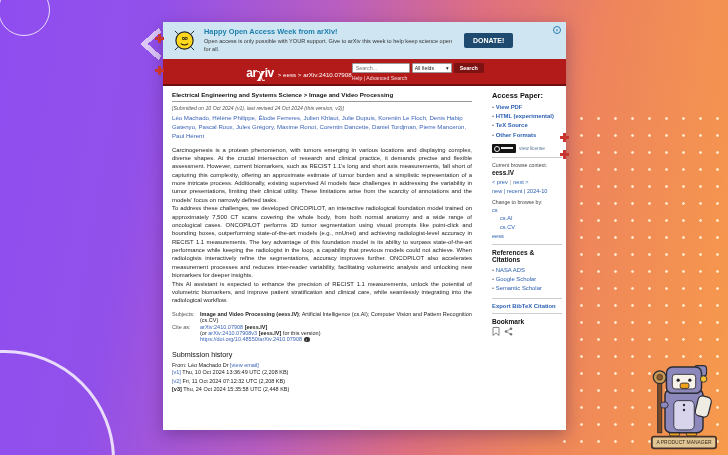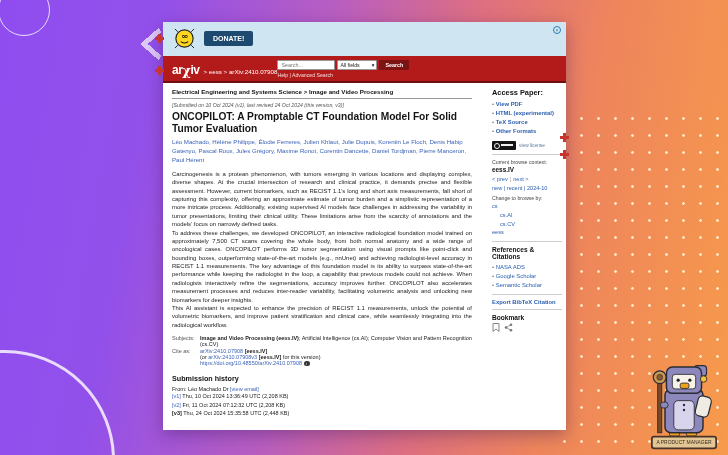--- a/index.html
+++ b/index.html
@@ -29,21 +29,21 @@
     background:#fff; box-shadow:0 5px 16px rgba(40,15,80,.35);
     display:flex; flex-direction:column; overflow:hidden; z-index:2;
   }
   
   .banner { position:relative; background:#cfe6f2; padding:5px 8px 6px 10px; display:flex; gap:8px; align-items:center; flex:0 0 auto; }
   .banner-title { font-size:7.4px; font-weight:bold; color:#1d7fae; }
   .banner-body { font-size:5.6px; color:#333; line-height:1.35; max-width:252px; margin-top:2px; }
   .donate-btn { background:#1d4a6e; color:#fff; font-size:7px; font-weight:bold; padding:4px 9px; border-radius:2px; border:none; margin-right:16px; cursor:pointer; }
   .banner-close { position:absolute; top:4px; right:5px; width:8px; height:8px; border:1px solid #2e7cb0; border-radius:50%; color:#2e7cb0; font-size:5px; line-height:6px; text-align:center; cursor:pointer; }
   
-  .masthead { background:#b31b1b; color:#fff; padding:4px 8px 3px 9px; display:flex; justify-content:flex-start; align-items:flex-start; border-bottom:2px solid #6e0f0f; flex:0 0 auto; }
+  .masthead { background:#b31b1b; color:#fff; padding:4px 8px 3px 9px; display:flex; justify-content:center; align-items:flex-start; border-bottom:2px solid #6e0f0f; flex:0 0 auto; }
   .logo-row { display:flex; align-items:baseline; margin-top:2px; }
   .arxiv-logo { font-size:12px; font-weight:bold; letter-spacing:-0.5px; }
   .arxiv-logo .chi { display:inline-block; font-family:"DejaVu Serif", serif; font-size:13px; transform:translateY(1px); }
   .crumb { font-size:6.2px; margin-left:4px; }
   .search-area { display:flex; flex-direction:column; align-items:flex-start; }
   .search-row { display:flex; align-items:stretch; gap:2px; }
   .search-input { width:58px; height:10px; font-size:5.4px; padding:1px 3px; border:1px solid #999; border-radius:1px; font-family:"Liberation Sans", sans-serif; }
   .field-select { width:40px; height:10px; background:#fff; color:#222; font-size:5.2px; border:1px solid #999; border-radius:1px; display:flex; align-items:center; justify-content:space-between; padding:0 2px; cursor:pointer; }
   .search-btn { height:10px; background:#7d1212; color:#fff; border:none; font-size:5.4px; font-weight:bold; padding:0 6px; border-radius:1px; cursor:pointer; }
   .help-row { font-size:5.2px; color:#f3dcdc; margin-top:2px; }
@@ -55,21 +55,21 @@
   .subject-bar { font-size:6.2px; font-weight:bold; color:#111; padding:3px 0; border-bottom:1px solid #9a9a9a; }
   .submitted { font-size:5.2px; font-style:italic; color:#555; margin-top:3px; }
   .paper-title { font-size:10.2px; font-weight:bold; color:#141414; line-height:1.2; margin-top:3px; }
   .authors { font-size:6.1px; color:#3a63b8; line-height:1.45; margin-top:3px; }
   .abstract { margin-top:5px; font-size:5.9px; color:#1c1c1c; line-height:1.42; text-align:justify; }
   .meta { margin-top:6px; font-size:5.5px; display:grid; grid-template-columns:28px 1fr; row-gap:1px; color:#222; }
   .meta-label { color:#555; }
   .blue-link { color:#3a63b8; cursor:pointer; }
   .bold { font-weight:bold; }
   .info-dot { display:inline-block; width:5.5px; height:5.5px; background:#333; border-radius:50%; color:#fff; font-size:4px; line-height:5.5px; text-align:center; vertical-align:middle; margin-left:2px; cursor:pointer; }
-  .hist-heading { font-size:7.2px; font-weight:bold; color:#111; margin-top:8px; }
+  .hist-heading { font-size:7.2px; font-weight:normal; color:#111; margin-top:8px; }
   .from-line { font-size:5.5px; margin-top:3px; color:#222; }
   .version-line { font-size:5.5px; line-height:1.55; color:#222; }
   
   .side-heading { font-size:7.4px; font-weight:bold; color:#111; }
   .side-sub-heading { font-size:6.6px; font-weight:bold; color:#111; }
   .side-list { margin:3px 0 4px; }
   .side-list li { list-style:none; font-size:5.9px; font-weight:bold; color:#2b5fb0; line-height:1.55; cursor:pointer; }
   .side-list li::before { content:"• "; color:#777; font-weight:normal; }
   .side-list.normal li { font-weight:normal; }
   .license-row { display:flex; align-items:center; gap:3px; margin:2px 0 3px; }
@@ -132,20 +132,24 @@
     <div class="banner">
       <svg width="23" height="23" viewBox="0 0 24 24">
         <line x1="2" y1="2" x2="5" y2="5" stroke="#222" stroke-width="1"></line>
         <line x1="22" y1="2" x2="19" y2="5" stroke="#222" stroke-width="1"></line>
         <line x1="2" y1="22" x2="5" y2="19" stroke="#222" stroke-width="1"></line>
         <line x1="22" y1="22" x2="19" y2="19" stroke="#222" stroke-width="1"></line>
         <circle cx="12" cy="12" r="9" fill="#ffd71f" stroke="#222" stroke-width="1.2"></circle>
         <text x="12" y="12.5" font-size="9" font-weight="bold" text-anchor="middle" fill="#111" font-family="DejaVu Sans, sans-serif">∞</text>
         <path d="M8.5 15.5 Q12 18 15.5 15.5" fill="none" stroke="#111" stroke-width="1.1" stroke-linecap="round"></path>
       </svg>
+      <div class="banner-text">
+        <div class="banner-title">Happy Open Access Week from arXiv!</div>
+        <div class="banner-body">Open access is only possible with YOUR support. Give to arXiv this week to help keep science open for all.</div>
+      </div>
       <button class="donate-btn">DONATE!</button>
       <span class="banner-close">×</span>
     </div>
 
     <div class="masthead">
       <div class="logo-row">
         <span class="arxiv-logo"><span>ar</span><span class="chi">χ</span><span>iv</span></span>
         <span class="crumb">&gt; eess &gt; arXiv:2410.07908</span>
       </div>
       <div class="search-area">
@@ -159,21 +163,20 @@
         </div>
         <div class="help-row">Help | Advanced Search</div>
       </div>
     </div>
 
     <div class="content">
 
       <div class="main-col">
         <div class="subject-bar">Electrical Engineering and Systems Science &gt; Image and Video Processing</div>
         <div class="submitted">[Submitted on 10 Oct 2024 (v1), last revised 24 Oct 2024 (this version, v3)]</div>
-        <h1 class="paper-title">ONCOPILOT: A Promptable CT Foundation Model For Solid Tumor Evaluation</h1>
         <div class="authors">Léo Machado, Hélène Philippe, Élodie Ferreres, Julien Khlaut, Julie Dupuis, Korentin Le Floch, Denis Habip Gatenyo, Pascal Roux, Jules Grégory, Maxime Ronot, Corentin Dancette, Daniel Tordjman, Pierre Manceron, Paul Hérent</div>
 
         <div class="abstract">
           <div>Carcinogenesis is a protean phenomenon, with tumors emerging in various locations and displaying complex, diverse shapes. At the crucial intersection of research and clinical practice, it demands precise and flexible assessment. However, current biomarkers, such as RECIST 1.1's long and short axis measurements, fall short of capturing this complexity, offering an approximate estimate of tumor burden and a simplistic representation of a more intricate process. Additionally, existing supervised AI models face challenges in addressing the variability in tumor presentations, limiting their clinical utility. These limitations arise from the scarcity of annotations and the models' focus on narrowly defined tasks.</div>
           <div>To address these challenges, we developed ONCOPILOT, an interactive radiological foundation model trained on approximately 7,500 CT scans covering the whole body, from both normal anatomy and a wide range of oncological cases. ONCOPILOT performs 3D tumor segmentation using visual prompts like point-click and bounding boxes, outperforming state-of-the-art models (e.g., nnUnet) and achieving radiologist-level accuracy in RECIST 1.1 measurements. The key advantage of this foundation model is its ability to surpass state-of-the-art performance while keeping the radiologist in the loop, a capability that previous models could not achieve. When radiologists interactively refine the segmentations, accuracy improves further. ONCOPILOT also accelerates measurement processes and reduces inter-reader variability, facilitating volumetric analysis and unlocking new biomarkers for deeper insights.</div>
           <div>This AI assistant is expected to enhance the precision of RECIST 1.1 measurements, unlock the potential of volumetric biomarkers, and improve patient stratification and clinical care, while seamlessly integrating into the radiological workflow.</div>
         </div>
 
         <div class="meta">
           <span class="meta-label">Subjects:</span>

